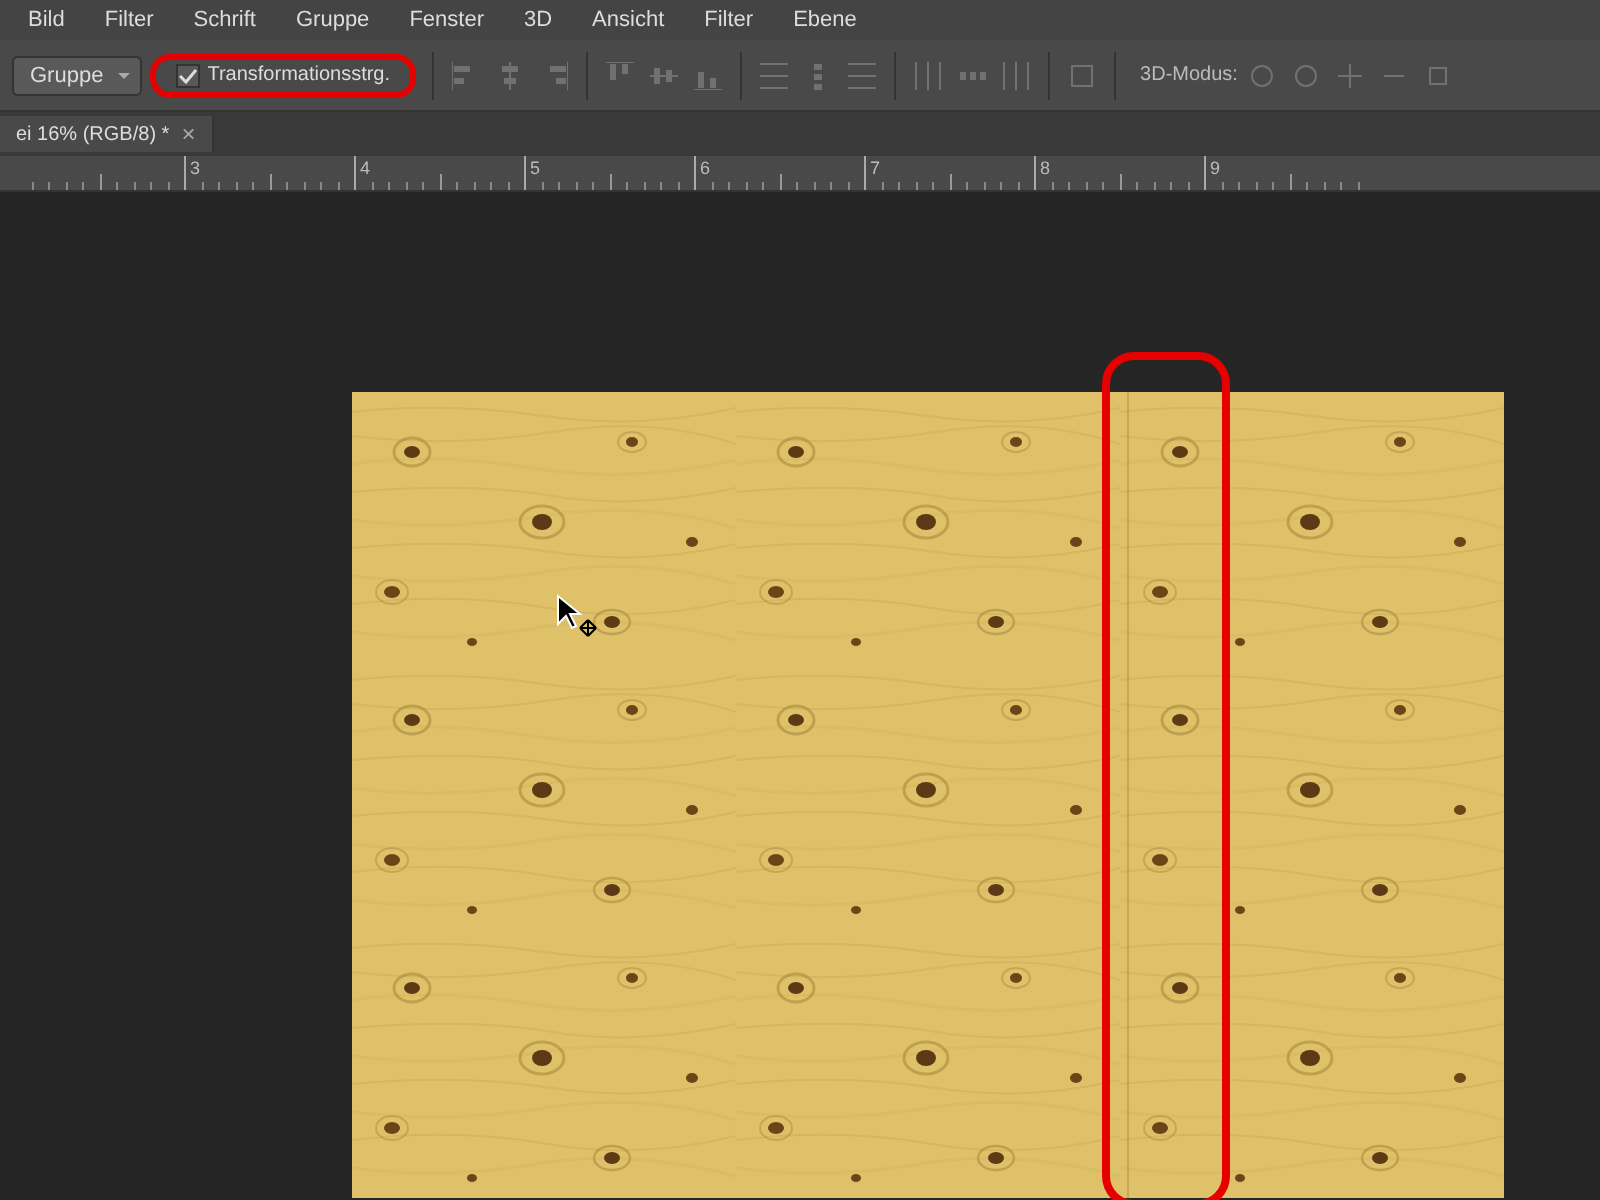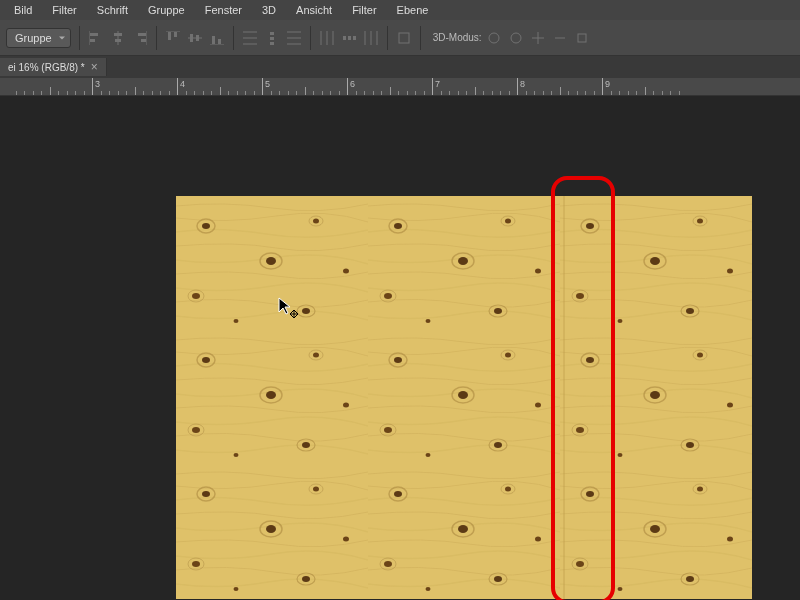--- a/index.html
+++ b/index.html
@@ -212,20 +212,28 @@
   <div class="menubar-item">Gruppe</div>
   <div class="menubar-item">Fenster</div>
   <div class="menubar-item">3D</div>
   <div class="menubar-item">Ansicht</div>
   <div class="menubar-item">Filter</div>
   <div class="menubar-item">Ebene</div>
 </div>
 
 <div class="options-bar">
   <div class="dropdown">Gruppe</div>
+  <div class="highlight-box">
+    <div class="checkbox">
+      <svg viewBox="0 0 10 10">
+          <path d="M1 5 L4 8 L9 2" stroke="#ddd" stroke-width="1.5" fill="none"></path>
+        </svg>
+    </div>
+    <span class="checkbox-label">Transformationsstrg.</span>
+  </div>
   <div class="divider"></div>
   <div class="icon-group">
     <div class="tool-icon">
         <svg viewBox="0 0 14 14">
           <rect x="1" y="2" width="8" height="3" fill="#999"></rect>
           <rect x="1" y="8" width="5" height="3" fill="#999"></rect>
           <line x1="0" y1="0" x2="0" y2="14" stroke="#999"></line>
         </svg>
       </div>
     <div class="tool-icon">

